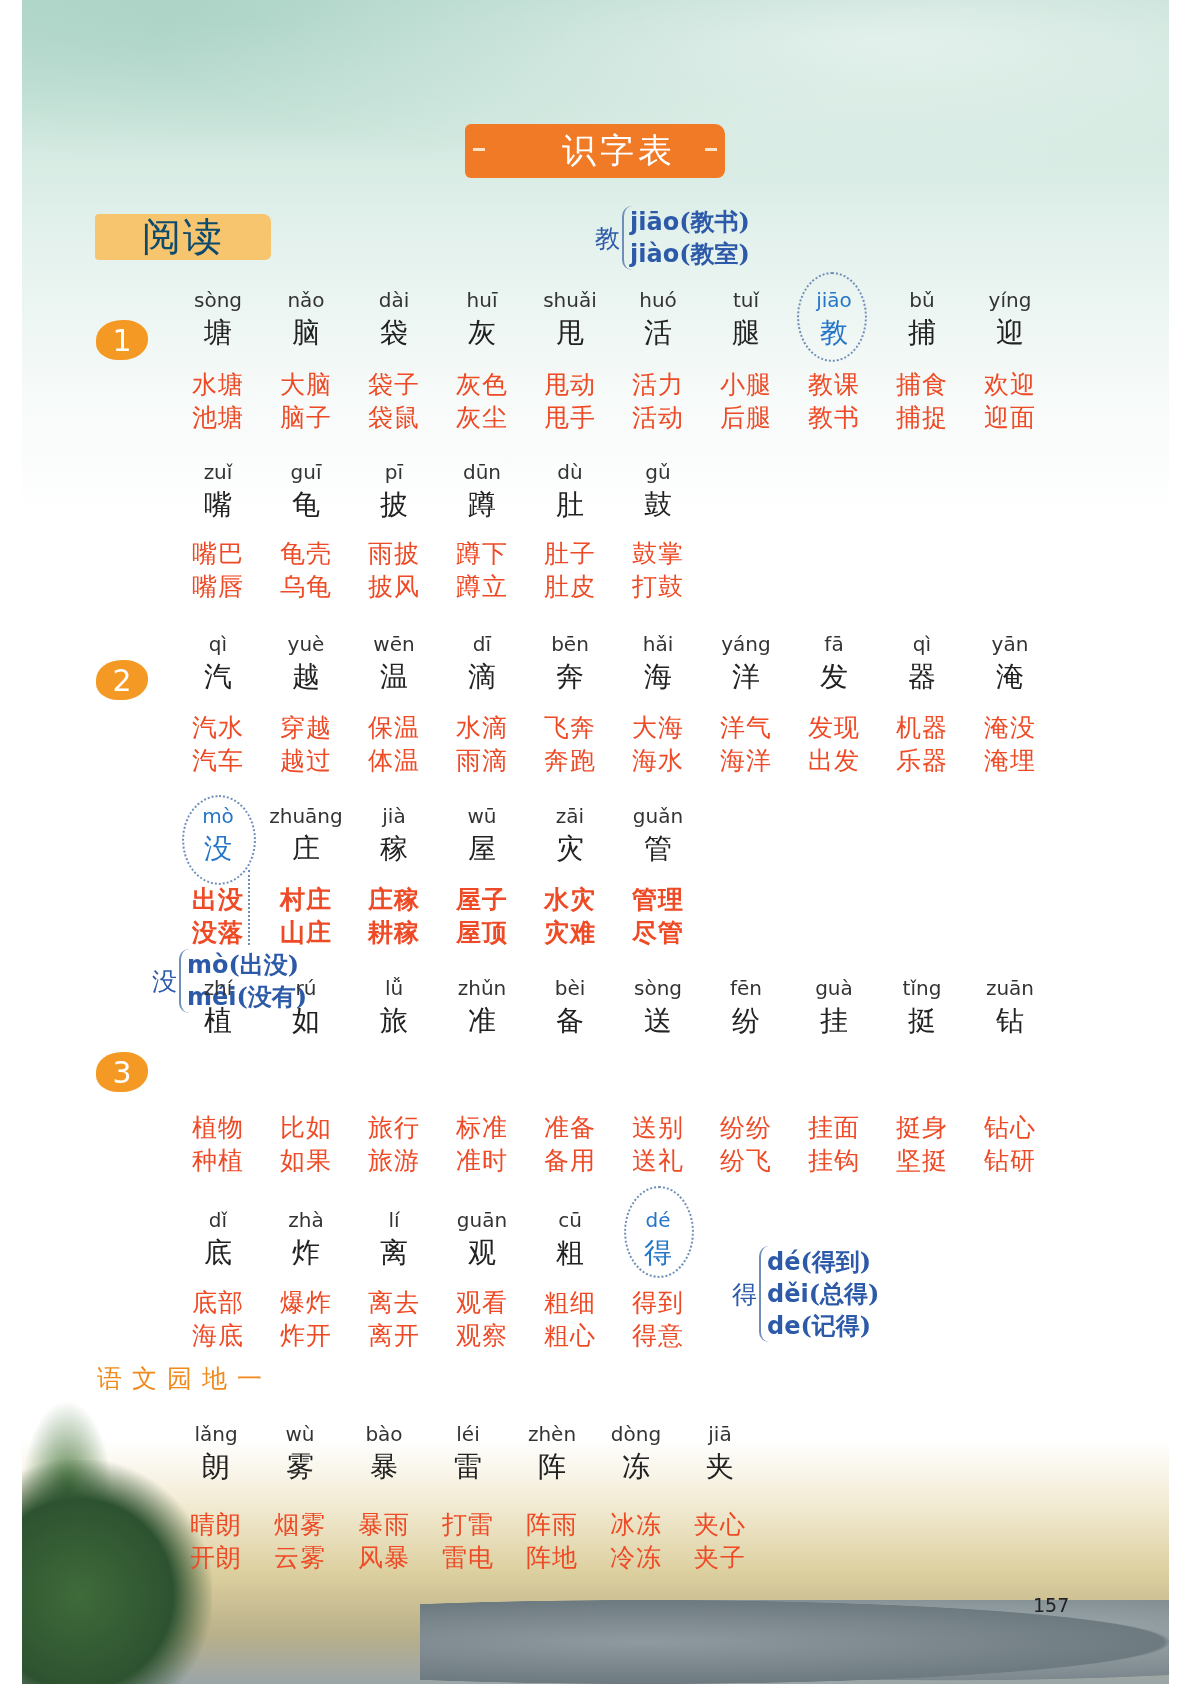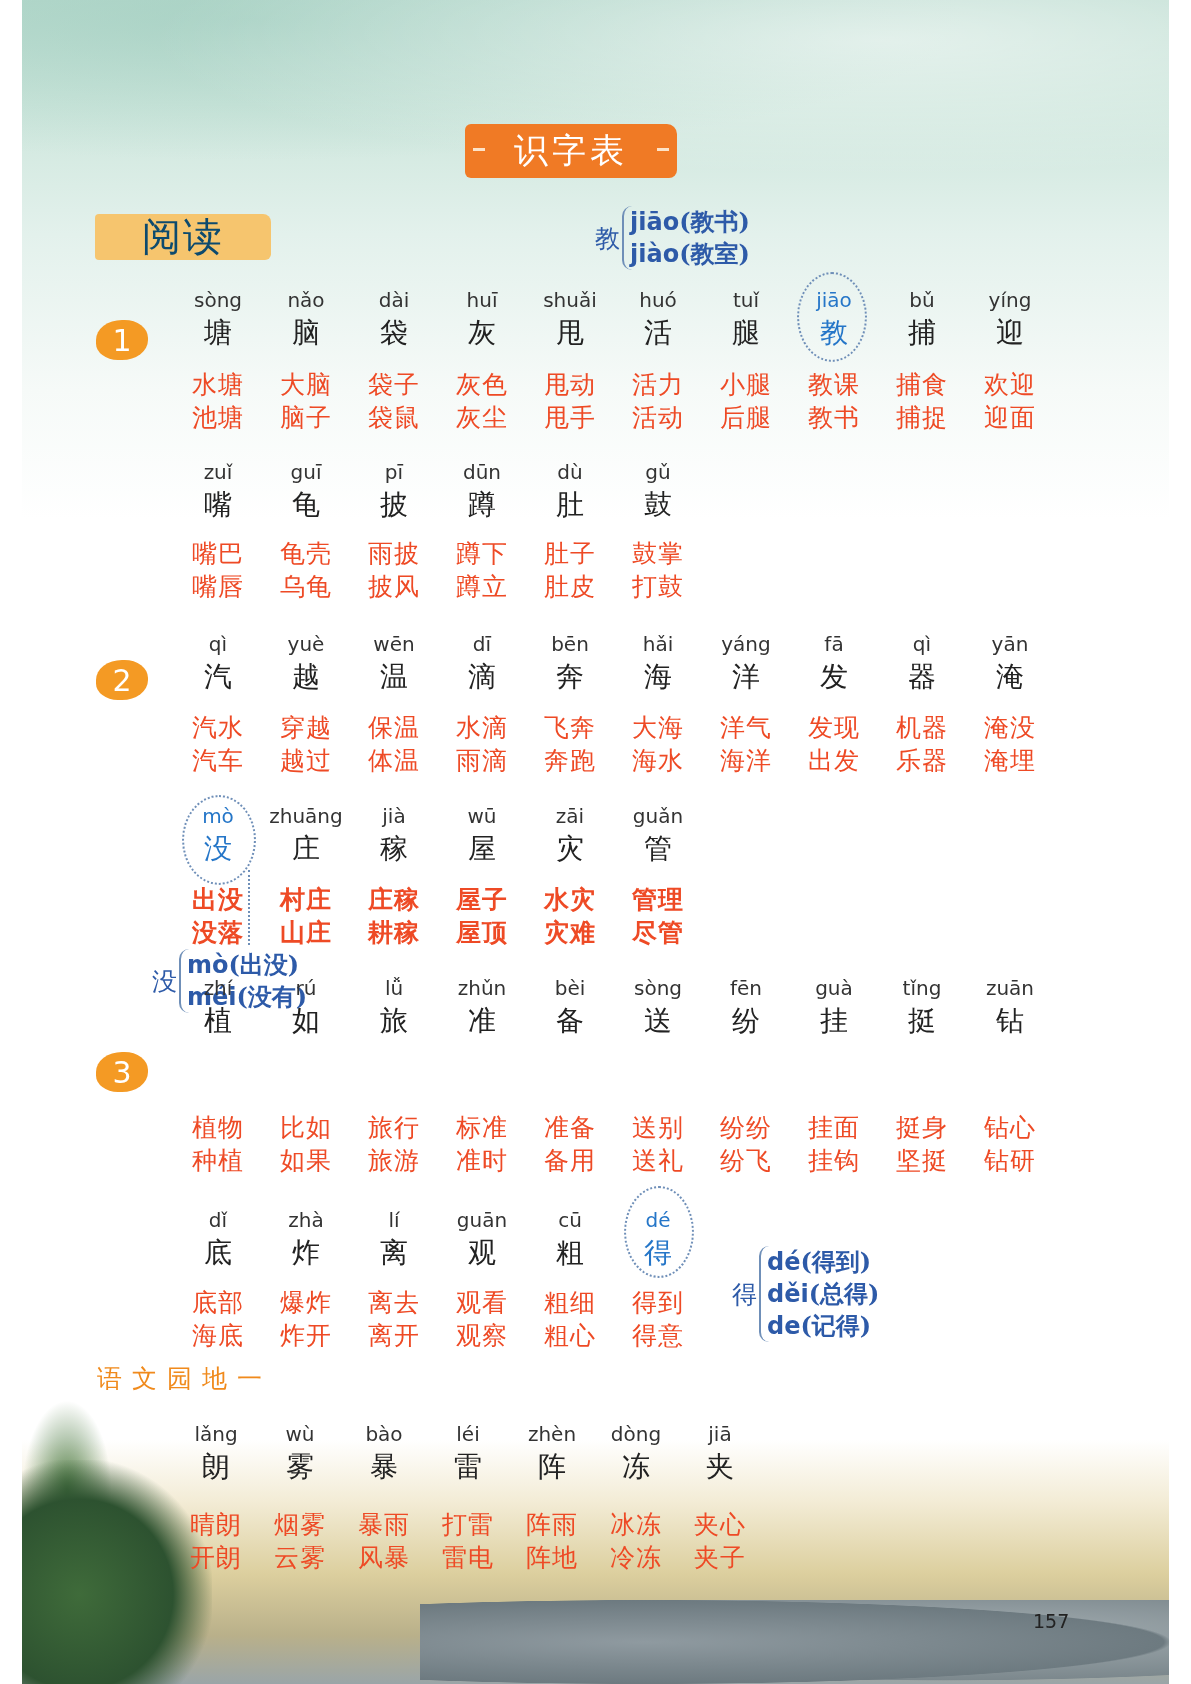--- a/index.html
+++ b/index.html
@@ -16,21 +16,21 @@
     background:radial-gradient(ellipse at 30% 50%,#8f9aa0,#6d7a80 70%,transparent 71%),
                radial-gradient(ellipse at 70% 40%,#a6b0b4,#7c888d 65%,transparent 66%);}
   .plant{position:absolute;left:22px;top:1460px;width:190px;height:224px;
     background:radial-gradient(ellipse at 30% 60%,#3f6b3a,#2d5230 50%,rgba(45,82,48,0) 72%);}
   .plant2{position:absolute;left:22px;top:1400px;width:90px;height:130px;
     background:radial-gradient(ellipse at 50% 70%,#4f7d45,rgba(79,125,69,0) 70%);}
   .spine{position:absolute;left:0;top:0;width:22px;height:1684px;background:#fff;}
   .spine-r{position:absolute;right:0;top:0;width:22px;height:1684px;background:#fff;}
 
   .title-banner{position:absolute;left:465px;top:124px;width:212px;height:54px;
-    background:#f07a25;border-radius:6px 10px 8px 6px;display:flex;align-items:center;justify-content:center;}
+    background:#f07a25;border-radius:6px 10px 8px 6px;display:flex;align-items:center;justify-content:center;padding-left:48px;}
   .title-banner:before,.title-banner:after{content:"";position:absolute;top:24px;width:12px;height:3px;background:#fde3c8;}
   .title-banner:before{left:8px;}
   .title-banner:after{right:8px;}
   .title-text{color:#fff;font-size:34px;letter-spacing:4px;font-family:"DejaVu Sans",sans-serif;}
 
   .section-tag{position:absolute;left:95px;top:214px;width:176px;height:46px;background:#f6c56e;
     border-radius:4px 8px 6px 4px;display:flex;align-items:center;justify-content:center;}
   .section-tag-text{color:#0c4a6e;font-size:39px;letter-spacing:2px;}
 
   .lesson-badge{position:absolute;width:52px;height:40px;background:#f49a24;border-radius:50% 45% 50% 42%;
@@ -45,21 +45,21 @@
   .cell.poly .pinyin,.cell.poly .hanzi{color:#2576c8;}
   .dotted-ring{position:absolute;border:2px dotted #6f8fb8;border-radius:50%;}
 
   .poly-note{position:absolute;color:#2d5aa8;font-family:"DejaVu Serif",serif;display:flex;align-items:center;}
   .poly-head{font-size:25px;margin-right:2px;}
   .poly-brace{border-left:2px solid #6f8fb8;border-radius:10px 0 0 10px;padding-left:6px;font-weight:bold;}
   .poly-line{font-size:24px;line-height:32px;white-space:nowrap;}
   .poly-line .py{font-family:"DejaVu Sans",sans-serif;}
 
   .subsection{position:absolute;left:97px;top:1362px;color:#f08a1c;font-size:25px;letter-spacing:10px;font-family:"DejaVu Sans",sans-serif;}
-  .page-number{position:absolute;left:1033px;top:1594px;font-size:19px;color:#222;font-family:"DejaVu Sans",sans-serif;margin-top:16px;}
+  .page-number{position:absolute;left:1033px;top:1594px;font-size:19px;color:#222;font-family:"DejaVu Sans",sans-serif;}
   .arrow{position:absolute;border-left:2px dotted #6f8fb8;}
 </style>
 </head>
 <body>
 
 <div class="bg-top"></div>
 <div class="bg-cloud"></div>
 <div class="bg-bottom"></div>
 <div class="rocks"></div>
 <div class="plant2"></div>

